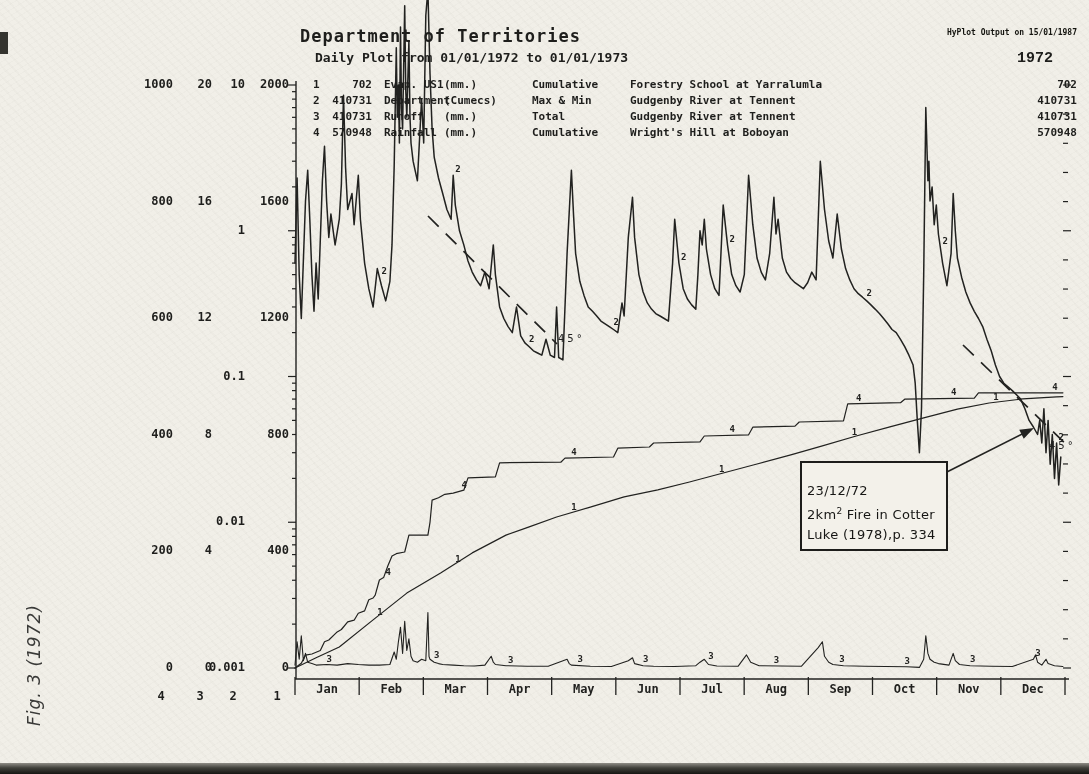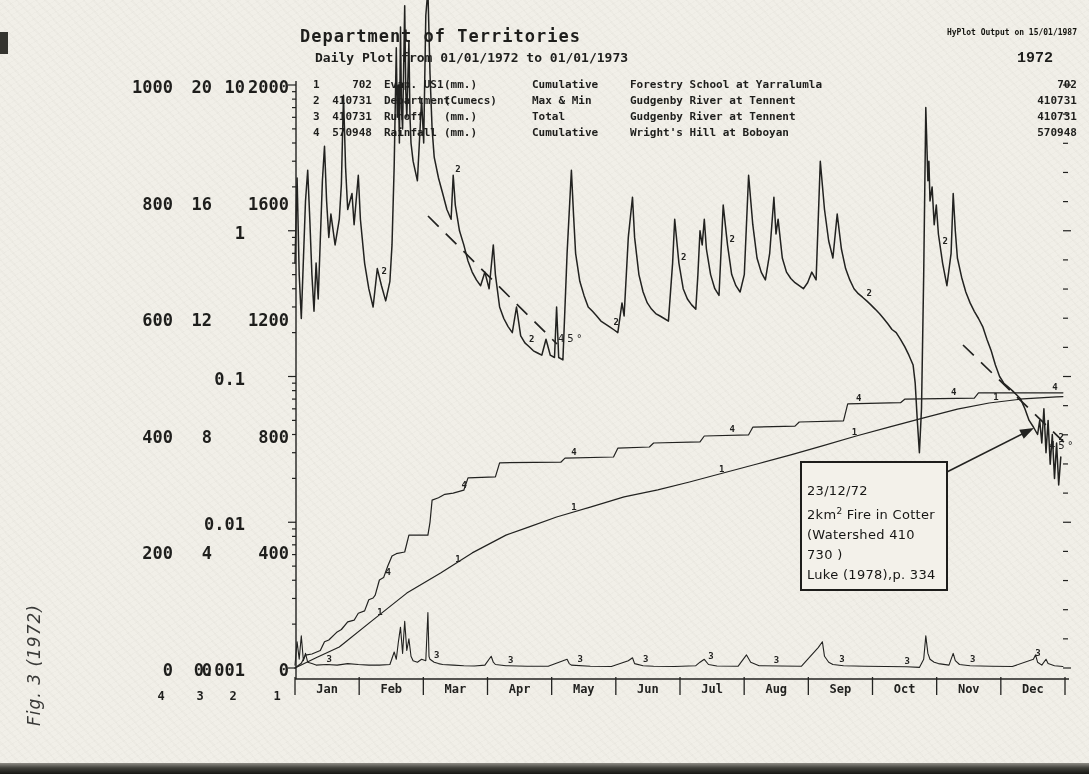--- a/index.html
+++ b/index.html
@@ -15,21 +15,21 @@
   #hyplot-note{left:907px;top:28px;width:170px;text-align:right;font-size:8px;letter-spacing:0;color:#14140f;transform:scaleY(1.1);}
   #year{left:953px;top:50px;width:100px;text-align:right;font-size:15px;font-family:Liberation Mono, monospace;}
   .leg-row{left:0;width:1089px;height:16px;font-size:11px;}
   .leg-no{position:absolute;left:313px;}
   .leg-station{position:absolute;left:312px;width:60px;text-align:right;}
   .leg-param{position:absolute;left:384px;}
   .leg-unit{position:absolute;left:444px;}
   .leg-stat{position:absolute;left:532px;}
   .leg-site{position:absolute;left:630px;}
   .leg-value{position:absolute;left:1007px;width:70px;text-align:right;}
-  .ytick{position:absolute;width:70px;text-align:right;font-size:17px;font-weight:700;font-family:"DejaVu Sans Mono",monospace;}
+  .ytick{position:absolute;width:70px;text-align:right;font-size:12px;font-weight:700;font-family:"DejaVu Sans Mono",monospace;}
   .axid{position:absolute;width:40px;text-align:center;font-size:12px;font-weight:700;font-family:"DejaVu Sans Mono",monospace;}
   #chart{position:absolute;left:0;top:0;pointer-events:none;}
   #note-box{left:800px;top:461px;width:134px;background:#f3f1ea;border:2px solid #1d1d1b;
             font-family:"DejaVu Sans",sans-serif;font-size:13px;line-height:20px;
             padding:18px 5px 4px 5px;color:#161614;letter-spacing:0.3px;}
   #note-box sup{font-size:9px;}
   .deg{font-family:"DejaVu Sans",sans-serif;font-size:10px;letter-spacing:3px;color:#222;}
   #deg-a{left:558px;top:333px;}
   #deg-b{left:1049px;top:440px;}
   #fig-label{left:-46px;top:655px;width:160px;text-align:center;transform:rotate(-90deg);
@@ -240,21 +240,20 @@
       <div class="ytick" style="left: 219px; top: 426.8px;">800</div>
       <div class="ytick" style="left: 219px; top: 310.2px;">1200</div>
       <div class="ytick" style="left: 219px; top: 193.6px;">1600</div>
       <div class="ytick" style="left: 219px; top: 77px;">2000</div>
       <div class="axid" style="left: 257px; top: 689px;">1</div>
     </div>
 
   <div class="abs" id="note-box">
     <div>23/12/72</div>
     <div><span>2km</span><sup>2</sup><span> Fire in Cotter</span></div>
-    <div>(Watershed 410 730 )</div>
     <div>Luke (1978),p. 334</div>
   </div>
 
   <div class="abs deg" id="deg-a">45°</div>
   <div class="abs deg" id="deg-b">45°</div>
 
   <div class="abs" id="fig-label">Fig. 3 (1972)</div>
 
   <div class="abs" id="edge-mark"></div>
   <div class="abs" id="bottom-band"></div>

